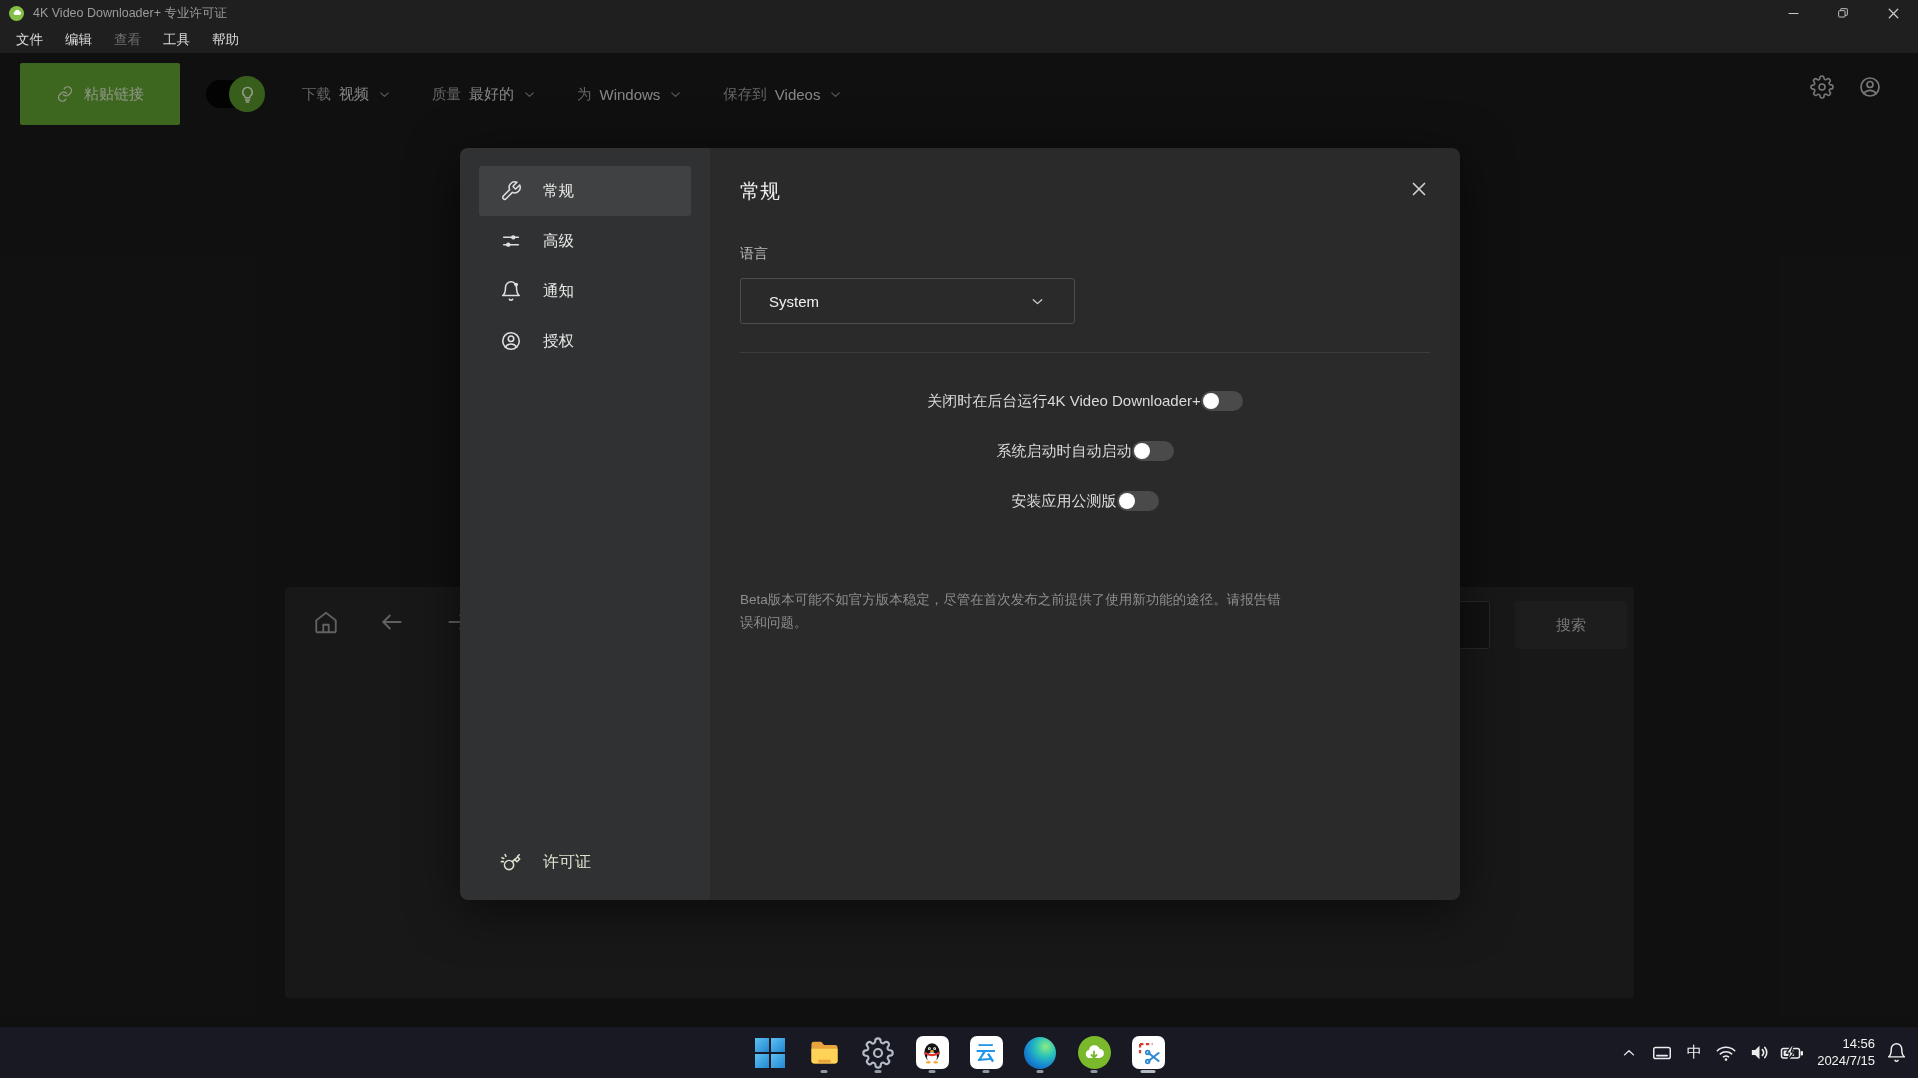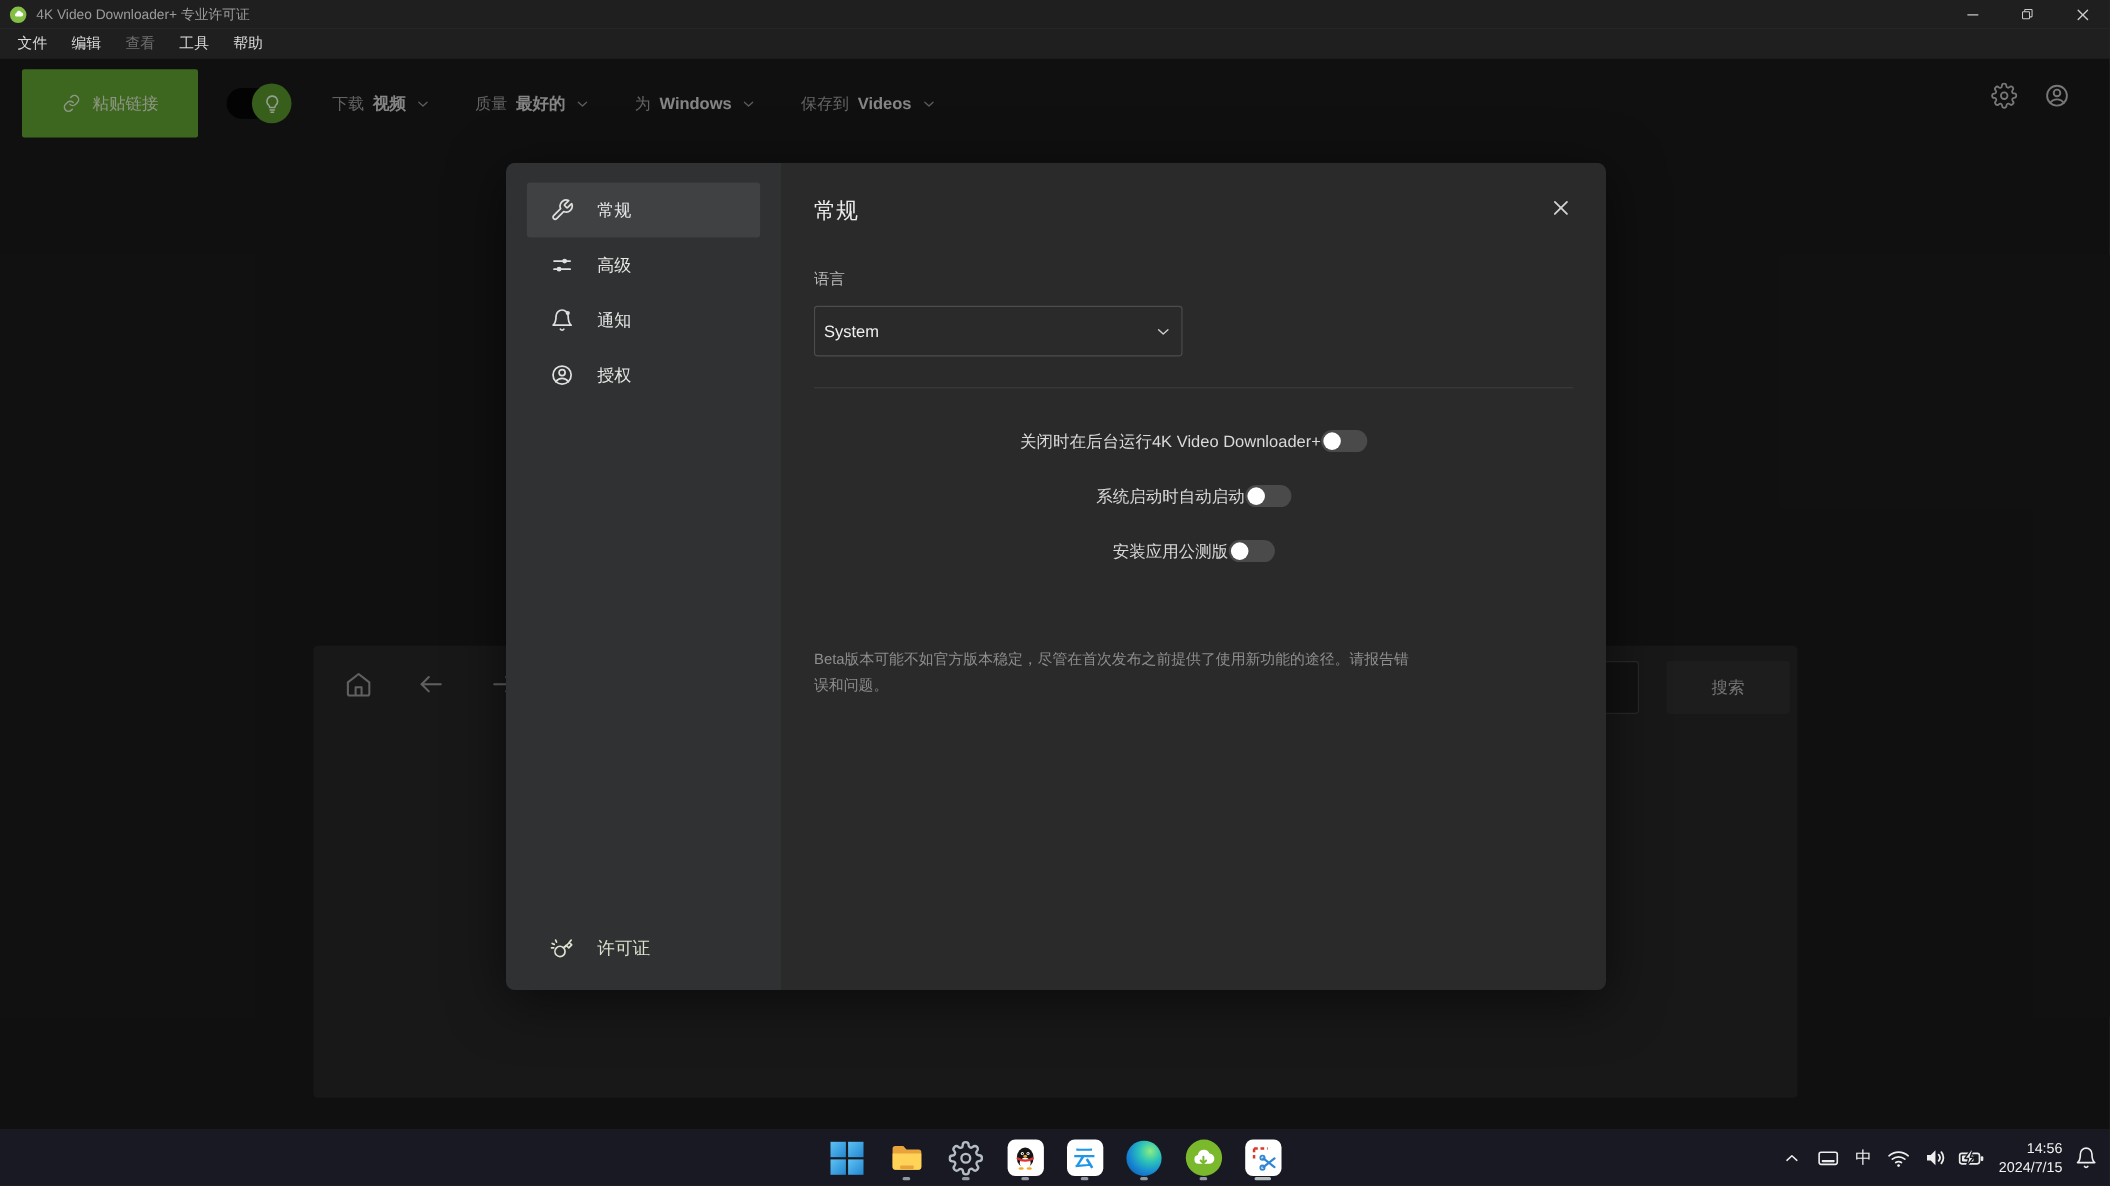--- a/index.html
+++ b/index.html
@@ -20,21 +20,21 @@
   .menu-item.disabled { color:#6e6e6e;text-align:center; }
 
   
   .app-area { position:absolute; left:0; top:53px; right:0; bottom:51px; background:#1a1a1a; z-index:1; }
   .toolbar { position:absolute; left:20px; top:13px; height:56px; display:flex; align-items:center; }
   .paste-btn { width:160px; height:62px; background:#5f9e31; border-radius:2px; display:flex; align-items:center; justify-content:center; gap:10px; color:#d9e5ca; font-size:15px; }
   .smart-toggle { margin-left:26px; width:56px; height:28px; background:#050505; border-radius:14px; position:relative; }
   .smart-knob { position:absolute; right:-3px; top:-4px; width:36px; height:36px; border-radius:50%; background:#55922a; display:flex; align-items:center; justify-content:center; color:#eaf2e0; }
   .tb-group { display:flex; align-items:center; margin-left:40px; gap:8px; }
   .tb-pre { color:#9a9a9a; font-size:14.5px; }
-  .tb-val { color:#cdcdcd; font-size:15px;font-weight:bold; }
+  .tb-val { color:#cdcdcd; font-size:15px; }
   .chev { color:#909090; }
   .top-right-icons { position:absolute; right:36px; top:22px; display:flex; gap:24px; color:#b7b7b7; }
 
   
   .content-panel { position:absolute; left:285px; top:534px; width:1349px; height:411px; background:#262626; border-radius:4px; }
   .nav-row { position:absolute; left:28px; top:22px; display:flex; gap:40px; color:#969696; }
   .search-input { position:absolute; left:660px; top:14px; width:545px; height:48px; background:#1c1c1c; border:1px solid #3f3f3f; border-radius:3px; }
   .search-btn { position:absolute; left:1230px; top:14px; width:112px; height:48px; background:#2d2d2d; border-radius:3px; color:#b2b2b2; font-size:15px; display:flex; align-items:center; justify-content:center; }
 
   
@@ -45,21 +45,21 @@
   .dlg-sidebar { width:250px; background:#303132; position:relative; padding-top:18px; flex:none; }
   .dlg-nav-item { margin:0 19px; height:50px; border-radius:3px; display:flex; align-items:center; gap:21px; padding-left:21px; color:#e7e7e7; font-size:15.5px; }
   .dlg-nav-item.selected { background:#404142; }
   .dlg-nav-item.hovered  { background:#3a3b3c; }
   .dlg-nav-icon { width:22px; height:22px; color:#dfdfdf; flex:none; }
   .license-item { position:absolute; left:40px; bottom:26px; display:flex; align-items:flex-start; gap:21px; color:#dbe3cf; font-size:16px; }
   .dlg-main { flex:1; background:#2a2a2b; position:relative; }
   .dlg-title { position:absolute; left:30px; top:30px; font-size:20px; color:#ececec; }
   .dlg-close { position:absolute; right:28px; top:28px; width:26px; height:26px; color:#d2d2d2; display:flex; align-items:center; justify-content:center; }
   .lang-label { position:absolute; left:30px; top:97px; font-size:14px; color:#bdbdbd; }
-  .lang-select { position:absolute; left:30px; top:130px; width:335px; height:46px; border:1px solid #4c4d4e; border-radius:3px; display:flex; align-items:center; justify-content:space-between; padding:0 8px; color:#f0f0f0; font-size:15px; }
+  .lang-select { position:absolute; left:30px; top:130px; width:335px; height:46px; border:1px solid #4c4d4e; border-radius:3px; display:flex; align-items:center; justify-content:space-between; padding:0 28px; color:#f0f0f0; font-size:15px; }
   .dlg-divider { position:absolute; left:30px; right:30px; top:204px; height:1px; background:#3b3c3d; }
   .toggles { position:absolute; left:30px; right:30px; top:228px; }
   .toggle-row { height:50px; display:flex; align-items:center; justify-content:center; }
   .toggle-label { font-size:15px; color:#dadada; }
   .switch { width:42px; height:20px; background:#4a4a4a; border-radius:10px; position:relative; flex:none; }
   .switch .knob { position:absolute; left:2px; top:2px; width:16px; height:16px; border-radius:50%; background:#ffffff; }
   .beta-note { position:absolute; left:30px; top:440px; width:545px; font-size:13.5px; line-height:1.72; color:#8e8e8e; }
 
   
   .taskbar { position:absolute; left:0; bottom:0; width:100%; height:51px; background:#191923; z-index:20; }

